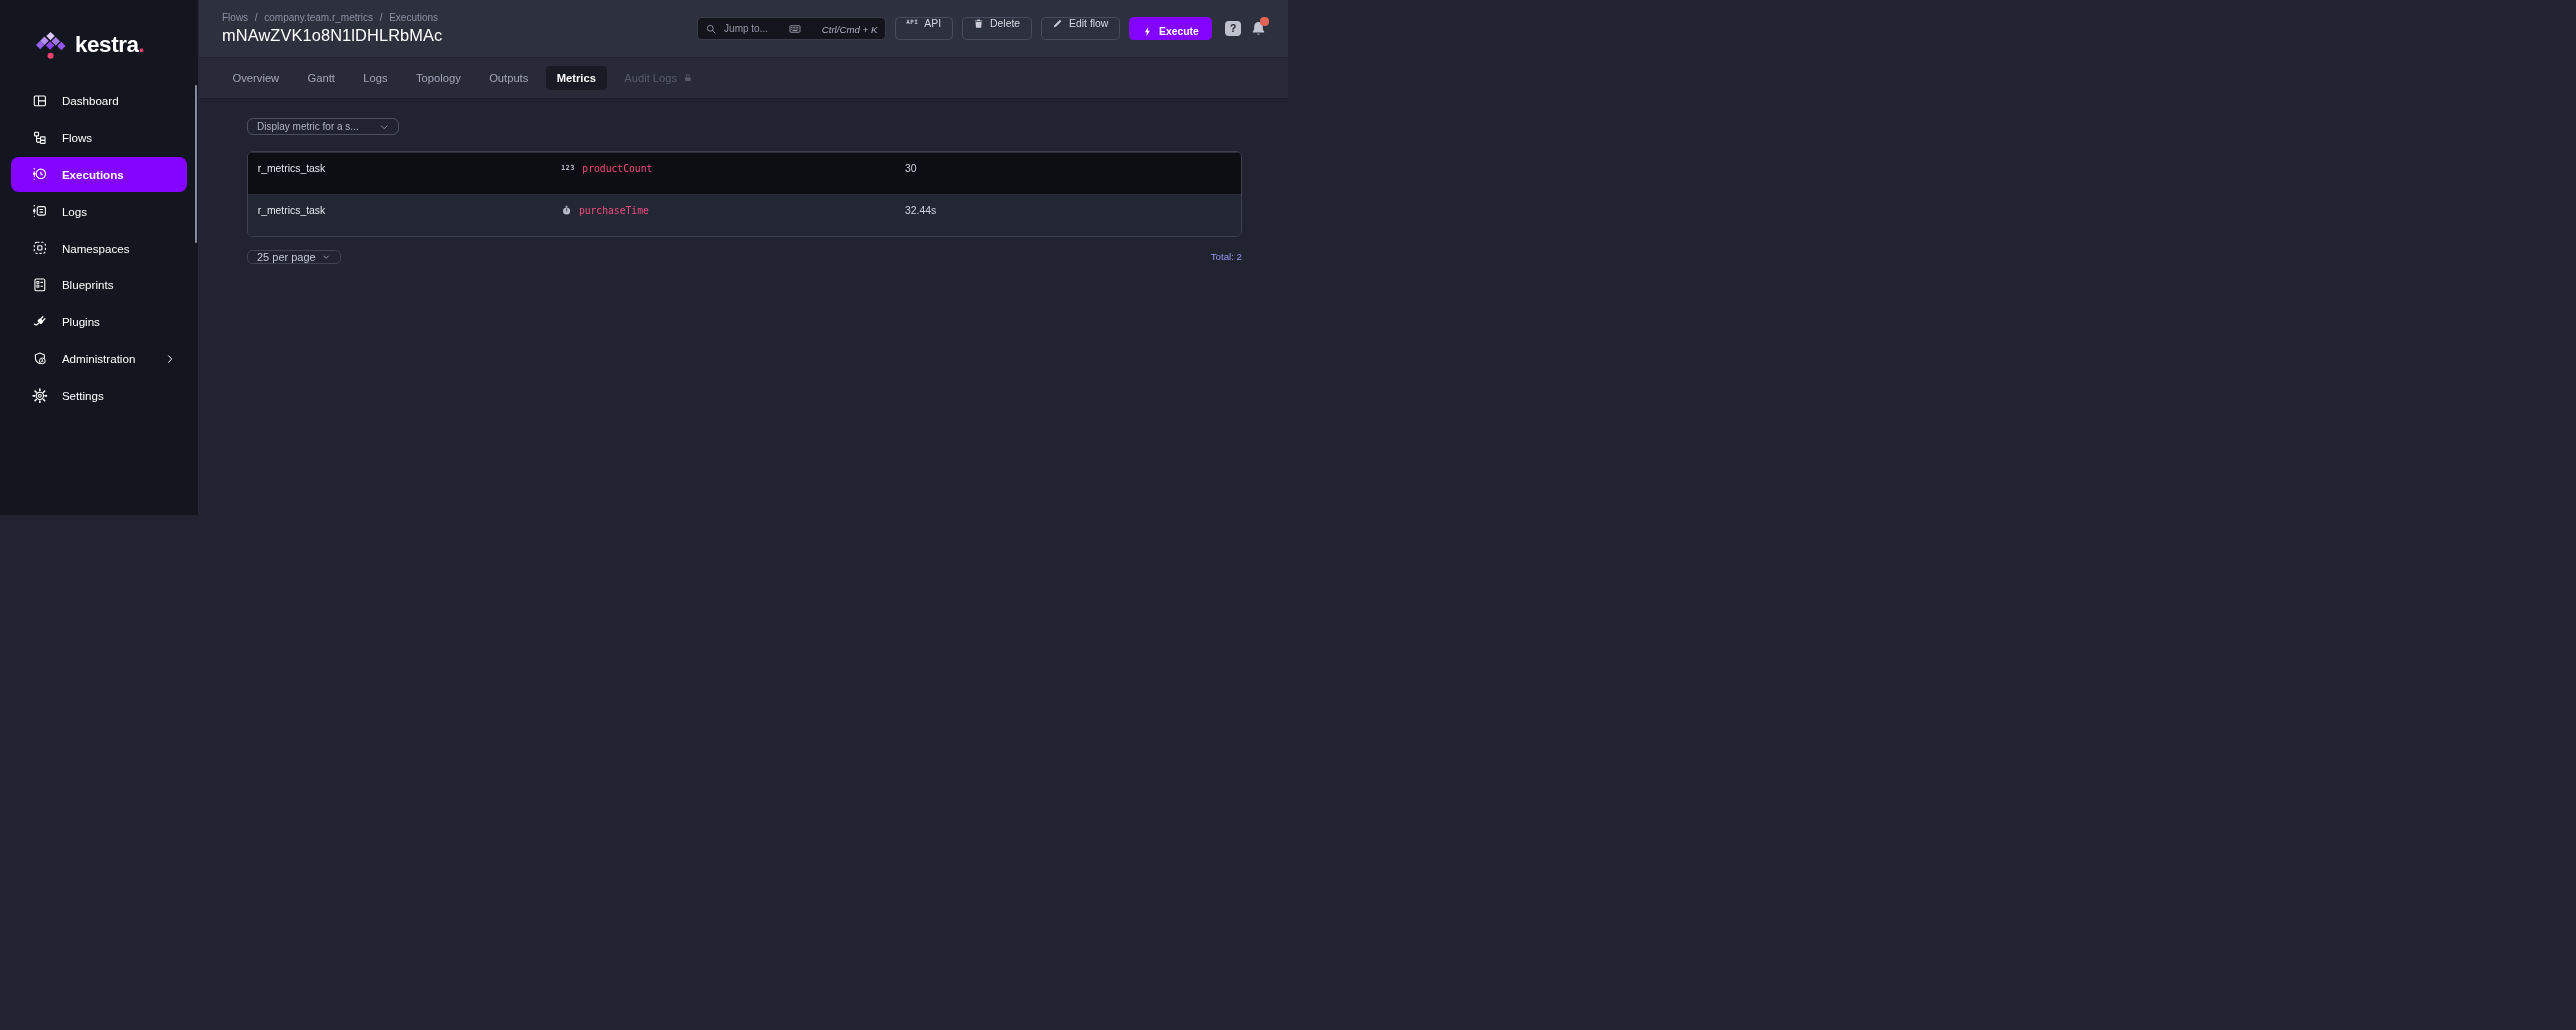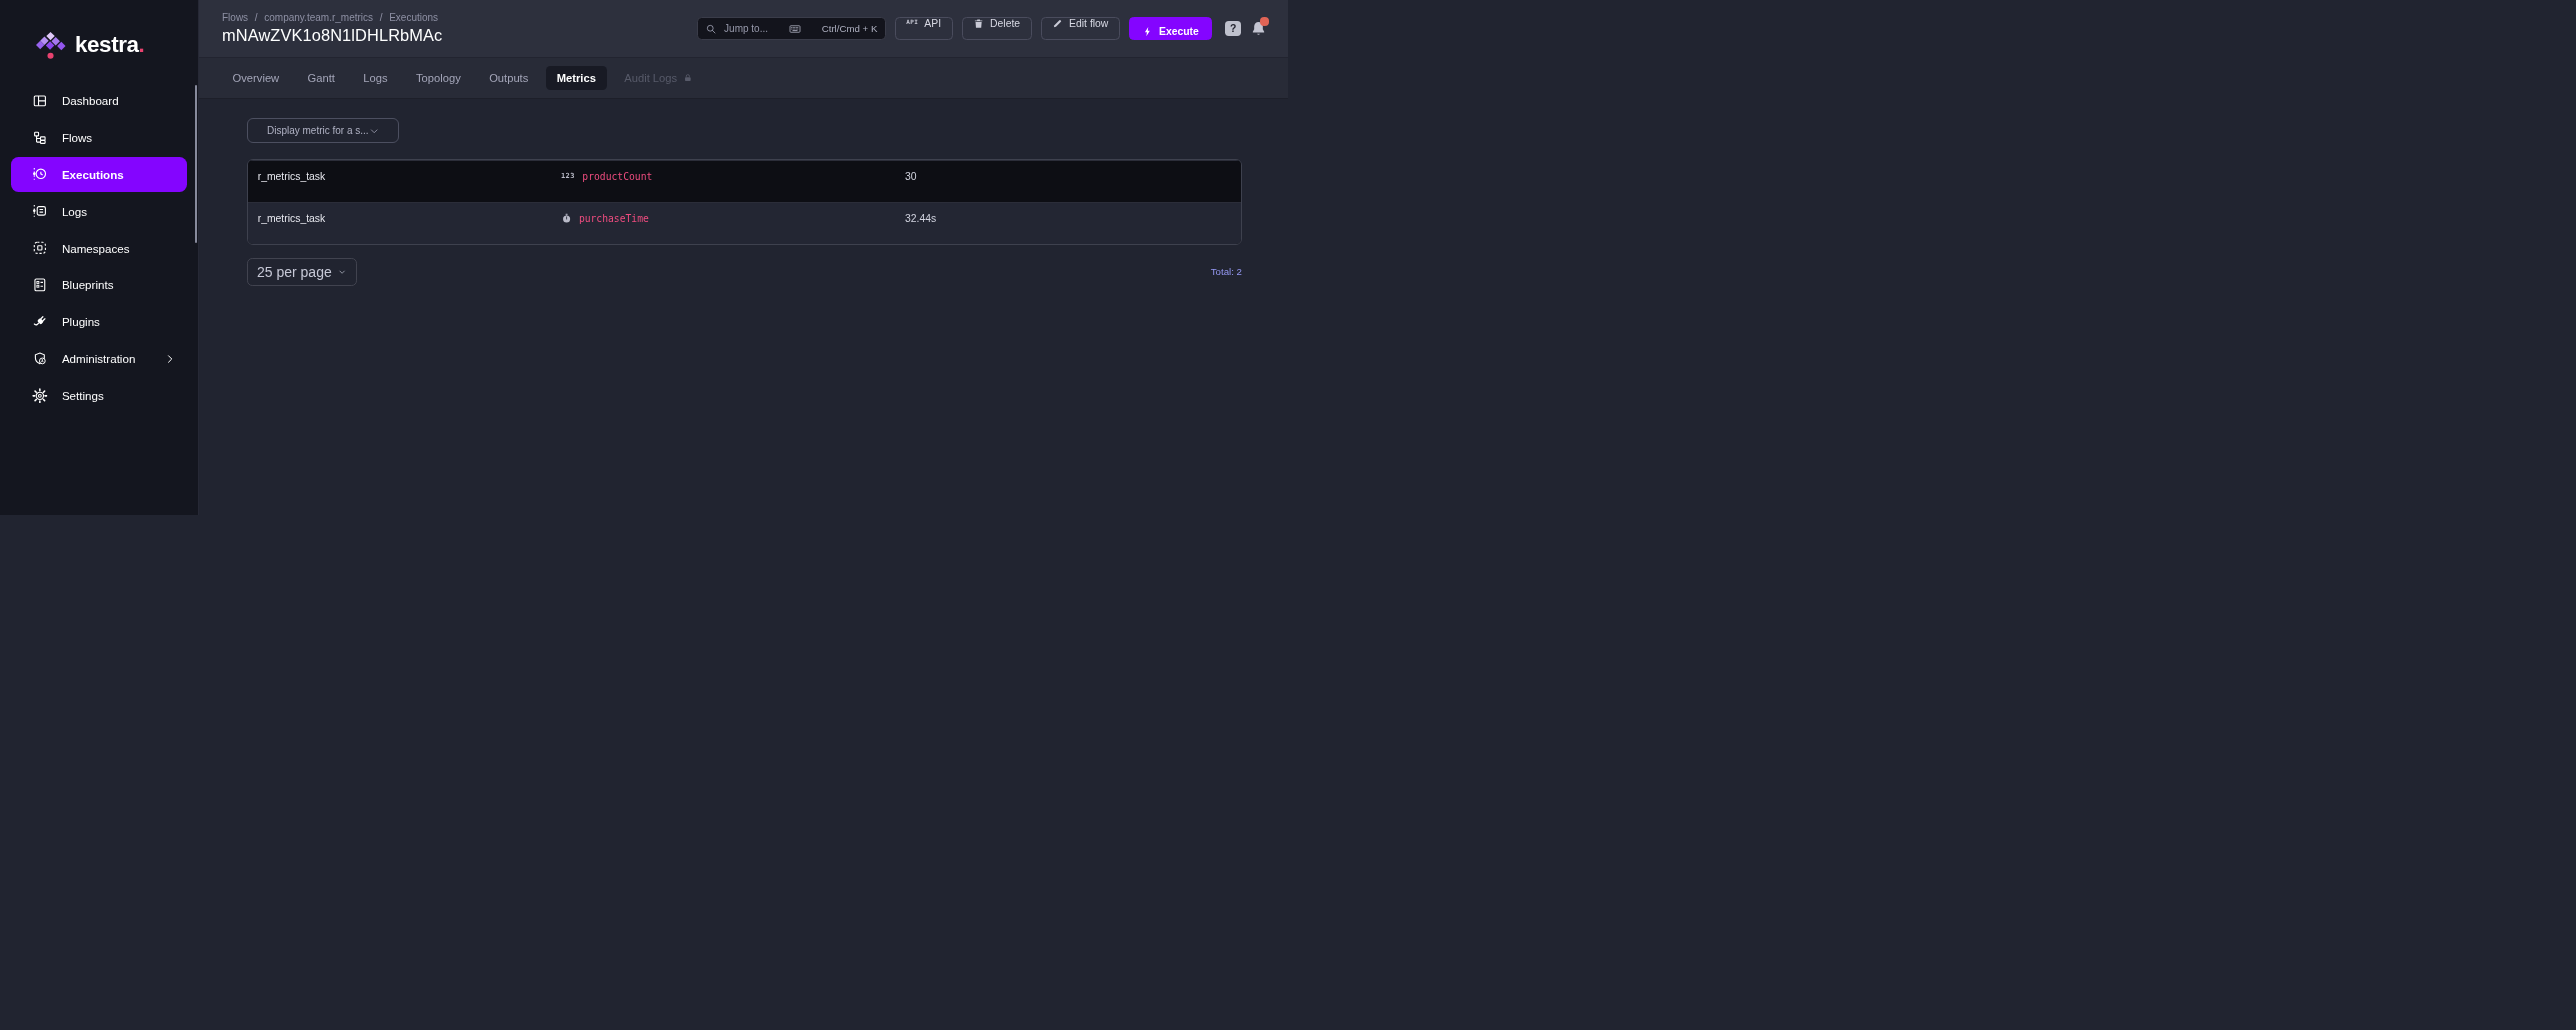--- a/index.html
+++ b/index.html
@@ -23,39 +23,39 @@
   
   .main { flex:1; display:flex; flex-direction:column; }
 
   .topbar { height:58px; background:#2d303d; border-bottom:0.7px solid #222430; display:flex; align-items:center; justify-content:space-between; padding:0 21px 0 23px; }
   .breadcrumb { display:flex; gap:6.7px; font-size:10px; color:#8e90a4; }
   .crumb { cursor:pointer; }
   .page-title { margin-top:2.2px; font-size:16.4px; font-weight:normal; color:#feffff; letter-spacing:0.1px; }
 
   .topbar-actions { display:flex; align-items:center; gap:9px; }
   .jumpto { width:189px; height:23px; background:#13141c; border:0.7px solid #3a3c49; border-radius:4.5px; display:flex; align-items:center; gap:6.7px; padding:0 7.5px; color:#9698aa; font-size:10px; cursor:pointer; }
-  .jump-shortcut { margin-left:auto; display:flex; align-items:center; gap:21px; color:#aeb0c0; font-size:9.7px; }
+  .jump-shortcut { margin-left:auto; display:flex; align-items:flex-end; gap:21px; color:#aeb0c0; font-size:9.7px;font-style:italic; }
   .btn { height:23px; border:0.7px solid #4a4c5d; border-radius:4.5px; background:transparent; color:#d8d9e4; font-size:10.4px; font-family:inherit; display:flex; align-items:flex-start; gap:6px; padding:0 10.4px; cursor:pointer; }
   .btn .bicon { display:flex; color:#c9cad6; }
   .api-mini { font-family:"DejaVu Sans Mono", monospace; font-size:6px; font-weight:bold; letter-spacing:0.4px; color:#c9cad6; }
   .btn-execute { background:#8405ff; border-color:#8405ff; color:#ffffff; font-weight:bold; padding:8px 12px; }
   .btn-execute .bicon { color:#ffffff; }
   .help-btn { margin-left:4.5px; width:15.7px; height:15.7px; border-radius:3.7px; background:#bfc1cd; color:#23242f; font-weight:bold; font-size:10.4px; display:flex; align-items:center; justify-content:center; cursor:pointer; }
   .bell-wrap { position:relative; width:17px; height:18px; color:#c3c4d1; cursor:pointer; }
   .bell-badge { position:absolute; top:-2.2px; right:-1.5px; width:8.2px; height:8.2px; border-radius:50%; background:#e06456; }
 
   .tabbar { height:41px; background:#282b37; border-bottom:0.7px solid #1d1f29; display:flex; align-items:center; gap:6px; padding-left:22.4px; }
   .tab { padding:6px 11.2px; border-radius:4.5px; font-size:11.2px; color:#a4a6b9; cursor:pointer; white-space:nowrap; }
   .tab-active { background:#181a24; color:#ffffff; font-weight:bold;text-align:right; }
   .tab-locked { color:#575a69; display:flex; align-items:center; gap:6px; cursor:default; }
   .tab-locked .lk { display:flex; color:#575a69; }
 
   .content { flex:1; background:#212430; padding:19.4px 0 0 48px; }
 
-  .metric-select { width:152px; height:25px; border:0.7px solid #4c4f60; border-radius:6px; display:flex; align-items:center; justify-content:center; padding:0 9px; color:#b0b2c4; font-size:10px; cursor:pointer; }
+  .metric-select { width:152px; height:17px; border:0.7px solid #4c4f60; border-radius:6px; display:flex; align-items:center; justify-content:space-between; padding:0 9px; color:#b0b2c4; font-size:10px; cursor:pointer; }
   .metric-select .chev { display:flex; color:#9b9dae; }
 
   .mtable { margin-top:15.7px; width:995px; border:0.7px solid #3e414e; border-radius:6px; overflow:hidden; background:#15161d; }
   .thead, .trow { display:grid; grid-template-columns:313px 344px 212px 1fr; }
   .thead { height:25px; align-items:center; background:#15161d; }
   .th { font-size:10px; font-weight:bold; color:#d9dae5; display:flex; align-items:center; cursor:pointer; }
   .th-first { padding-left:9.7px; }
   .th-plain { cursor:default; }
   .sort { display:inline-flex; flex-direction:column; margin-left:3.7px; }
   .sort i { font-style:normal; font-size:6px; line-height:5.2px; color:#9a9cb2; transform:scaleX(1.2); }
@@ -65,21 +65,21 @@
   .row-even { background:#232633; }
   .td { font-size:10.4px; color:#e7e8ef; }
   .td-first { padding-left:9.7px; }
   .td-name { display:flex; align-items:center; }
   .mtype-123 { font-family:"DejaVu Sans Mono", monospace; font-size:7px; font-weight:bold; letter-spacing:0.4px; color:#b9bac8; margin:-2.2px 7.5px 0 0; }
   .mtype-timer { display:flex; color:#b9bac8; margin:-1.5px 6.7px 0 0; }
   .mname { font-family:"DejaVu Sans Mono", monospace; font-size:9.7px; color:#ee4c7f; }
   .td-value { color:#d2d4e0; }
 
   .table-footer { width:995px; display:flex; align-items:center; justify-content:space-between; margin-top:12.7px; }
-  .per-page { height:28px; border:0.7px solid #41434f; border-radius:5.2px; display:flex; align-items:center; gap:6.7px; padding:0 9px; color:#c6c8d6; font-size:14px; cursor:pointer; }
+  .per-page { height:14px; border:0.7px solid #41434f; border-radius:5.2px; display:flex; align-items:center; gap:6.7px; padding:0 9px; color:#c6c8d6; font-size:11px; cursor:pointer; }
   .per-page .chev { display:flex; color:#c6c8d6; }
   .total-count { color:#9598f2; font-size:9.7px; }
 
   svg { display:block; }
 </style>
 </head>
 <body>
 
 <svg width="0" height="0" style="position:absolute">
   <defs>

